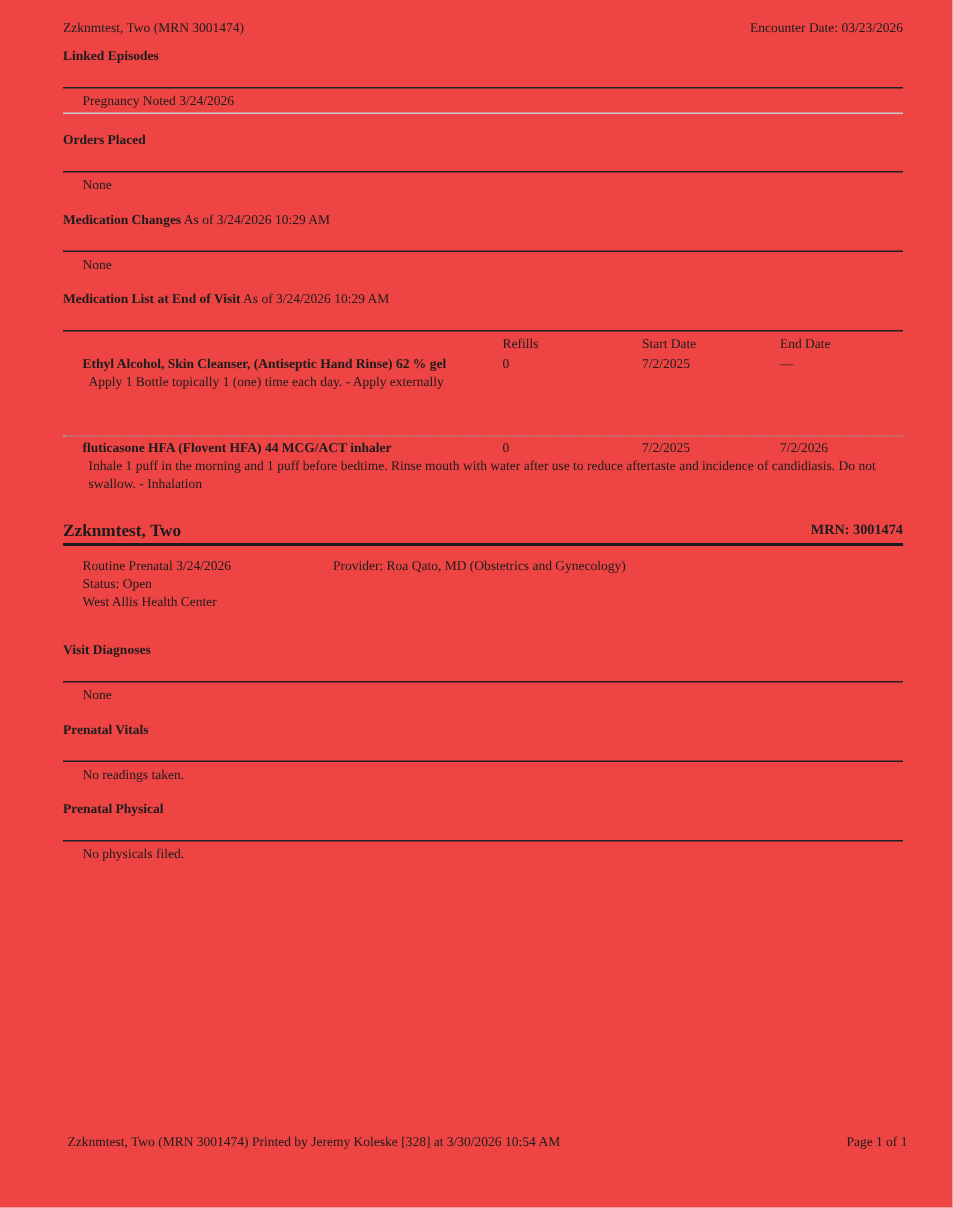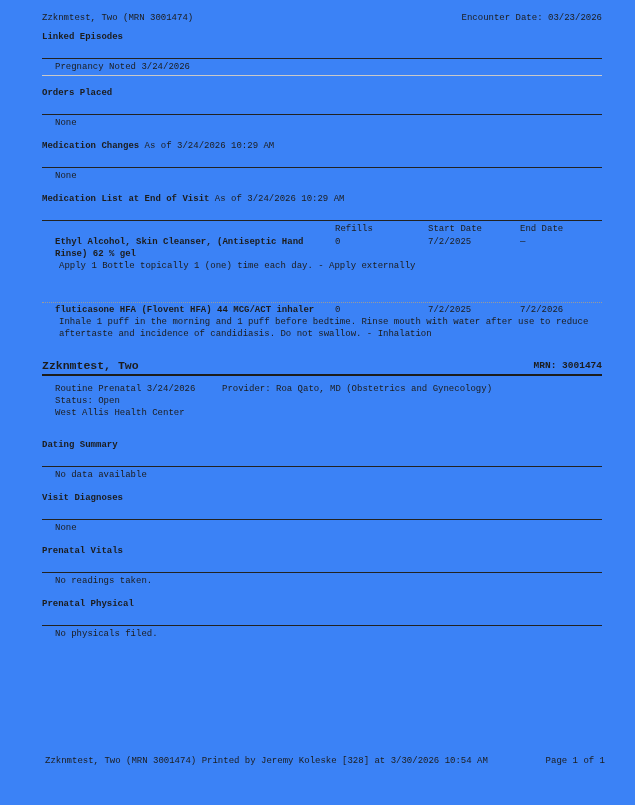--- a/index.html
+++ b/index.html
@@ -1,20 +1,20 @@
 <!DOCTYPE html>
 <html><head>
 <meta charset="utf-8">
 <style>
   html,body { margin:0; padding:0; background:#e9e9e9; }
   .page {
     position:relative;
     width:635px; height:805px;
-    background:#3b82f6;
-    font-family:Liberation Mono, monospace;
+    background:#ef4444;
+    font-family:Liberation Serif, serif;
     font-size:9px; line-height:12px;
     color:#1c1c1c;
     box-sizing:border-box;
     margin:0 auto;
     overflow:hidden;
   }
   .content { position:absolute; left:42px; right:33px; top:12px; }
   .doc-header { display:flex; justify-content:space-between; margin-bottom:7px; }
   .section { margin-bottom:11px; }
   .section-hdr {
@@ -119,24 +119,20 @@
 
     <div class="enc-info">
       <div class="enc-left">
         <div>Routine Prenatal 3/24/2026</div>
         <div>Status: Open</div>
         <div>West Allis Health Center</div>
       </div>
       <div class="enc-provider">Provider: Roa Qato, MD (Obstetrics and Gynecology)</div>
     </div>
 
-    <div class="section">
-      <div class="section-hdr">Dating Summary</div>
-      <div class="section-body">No data available</div>
-    </div>
 
     <div class="section">
       <div class="section-hdr">Visit Diagnoses</div>
       <div class="section-body">None</div>
     </div>
 
     <div class="section">
       <div class="section-hdr">Prenatal Vitals</div>
       <div class="section-body">No readings taken.</div>
     </div>

